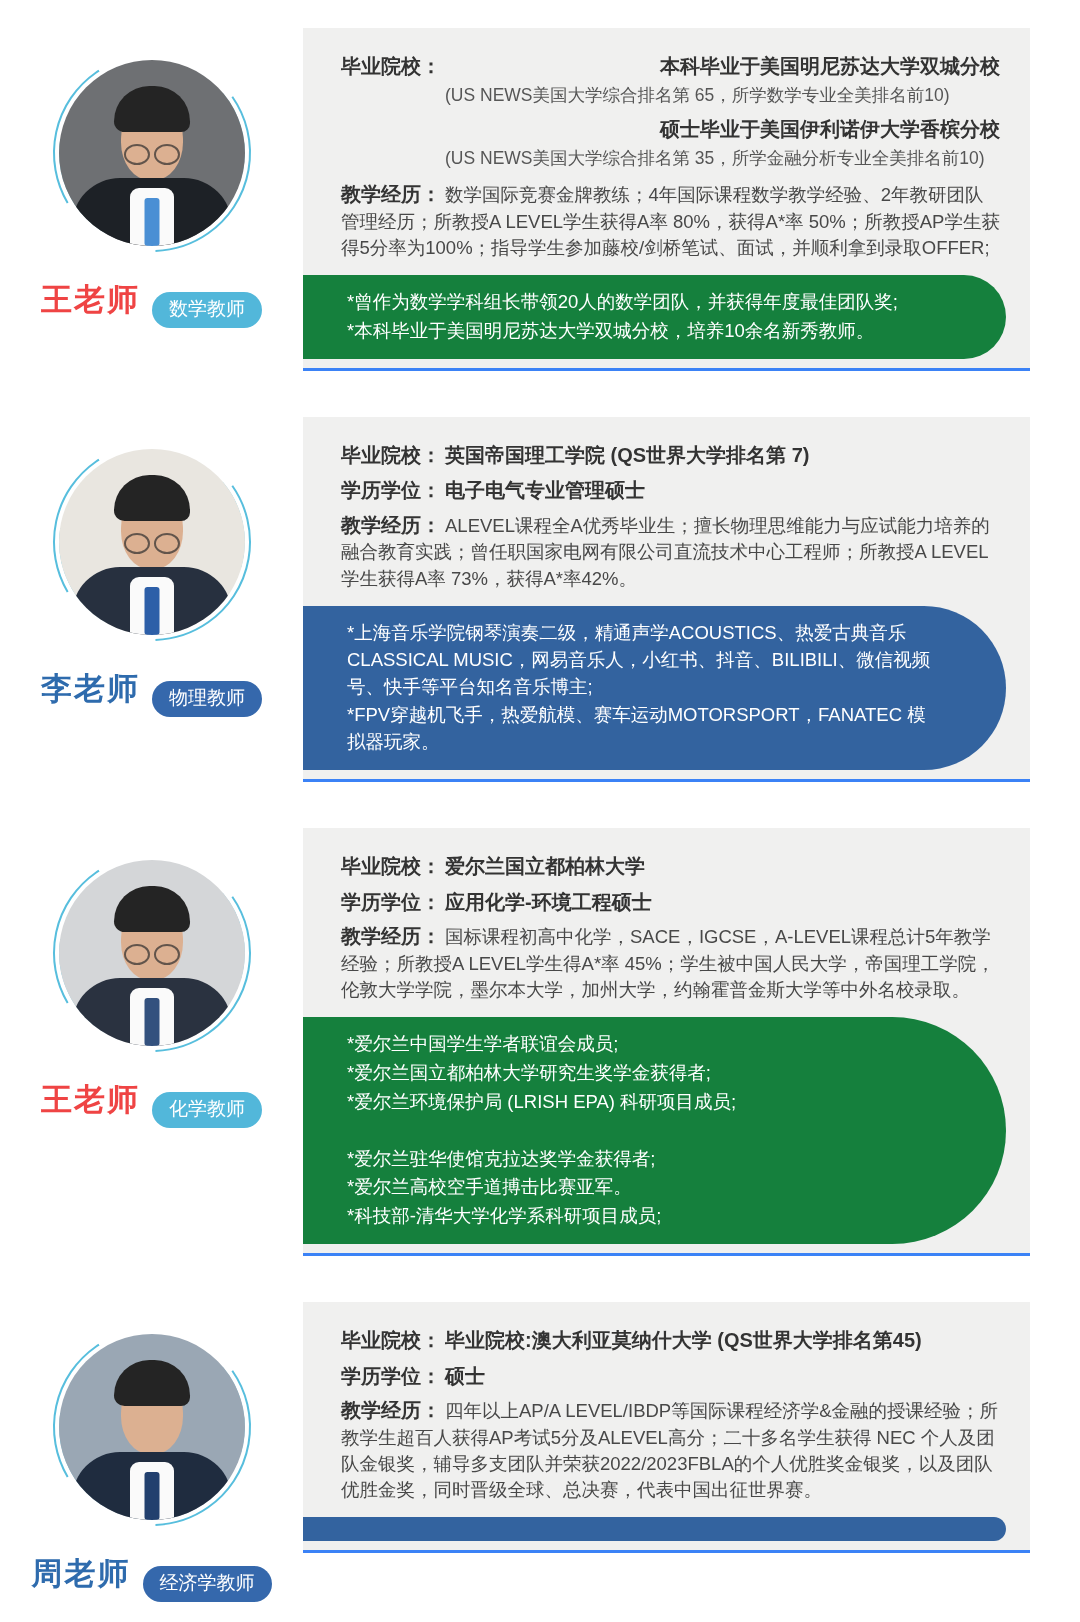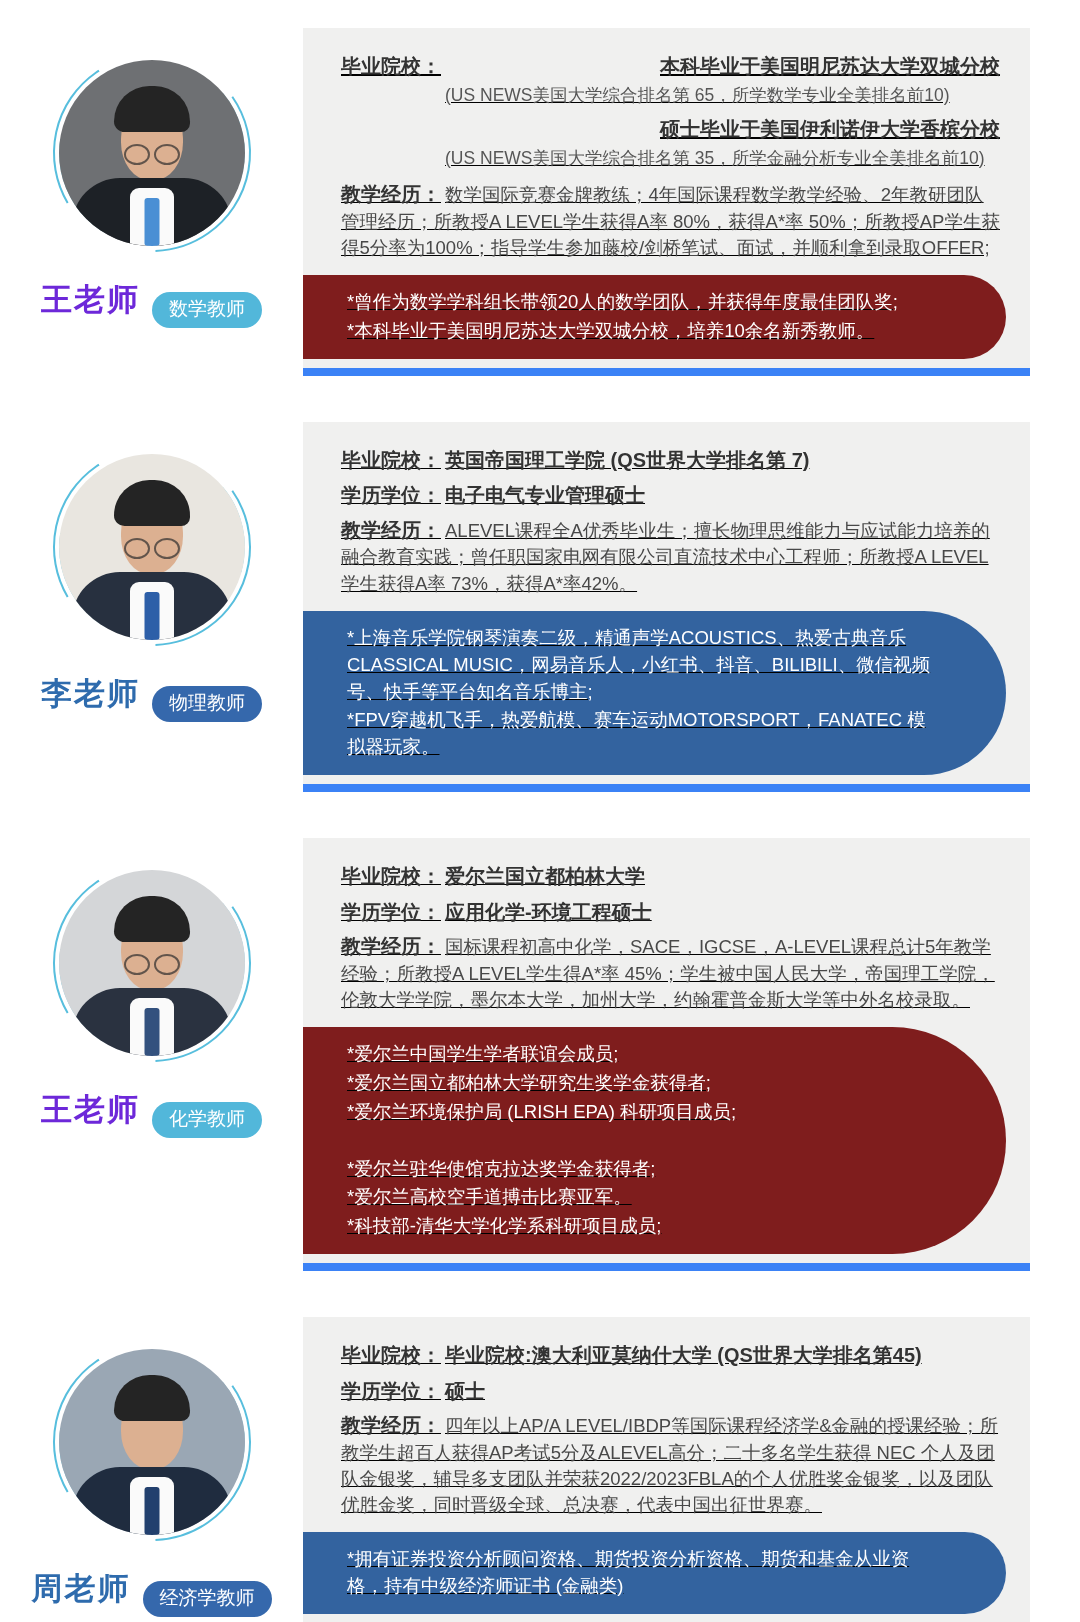--- a/index.html
+++ b/index.html
@@ -23,40 +23,40 @@
   .avatar .shirt { position:absolute; left:50%; bottom:0; transform:translateX(-50%); width:44px; height:58px; background:#fafafa; border-radius:9px 9px 0 0; }
   .avatar .tie   { position:absolute; left:50%; bottom:0; transform:translateX(-50%); width:15px; height:48px; background:var(--tie,#3a7fc1); border-radius:3px; }
 
   .t1 { --abg:#6e7073; --suit:#1d2126; --tie:#4a8fd4; }
   .t2 { --abg:#e9e6e0; --suit:#27303f; --tie:#2d5fa8; }
   .t3 { --abg:#d4d6d8; --suit:#2a3240; --tie:#33517e; }
   .t4 { --abg:#9aa7b4; --suit:#1f2c3f; --tie:#22406e; }
 
   .name-row { display:flex; align-items:center; justify-content:center; gap:12px; margin-top:16px; }
   .t-name { font-size:31px; font-weight:bold; letter-spacing:2px; }
-  .t-name.light { color:#6d28d9; } .t-name.dark { color:#2e6bad; }
+  .t-name.light { color:#ef4444; } .t-name.dark { color:#2e6bad; }
   .t-badge { color:#fff; font-size:19px; padding:4px 17px 6px; border-radius:22px; white-space:nowrap;margin-top:20px; }
   .t-badge.light { background:#52b7da; } .t-badge.dark { background:#3568ac; }
 
   
-  .card { flex:1; background:#f0f0ef; border-bottom:8px solid #3b82f6; padding-top:24px;text-decoration:underline; }
+  .card { flex:1; background:#f0f0ef; border-bottom:3px solid #3b82f6; padding-top:24px; }
   .card-inner { padding:0 30px 0 38px; }
   .row { font-size:19px; color:#484848; line-height:1.4; margin-bottom:7px; }
   .label { font-size:20px; color:#333; font-weight:bold; margin-right:4px; }
   .head-row b.val { font-size:20px; color:#333; }
   .school-block { display:flex; margin-bottom:4px; }
   .school-lines { flex:1; }
   .school-lines .sname { font-size:20px; color:#333; font-weight:bold; line-height:1.45; margin-bottom:2px;text-align:right; }
   .school-lines .ssub  { font-size:17.5px; color:#565656; line-height:1.4; margin-bottom:7px; }
   .exp { line-height:1.38; margin-bottom:0; }
   .exp .etext { font-size:18.5px; }
 
   .hbox { margin:14px 24px 9px 0; padding:12px 70px 12px 44px; border-radius:0 300px 300px 0; color:#fff; }
   .hbox p { font-size:18.5px; line-height:1.45; margin:2px 0; }
-  .hbox.light { background:#7f1d1d; } .hbox.dark { background:#33639f; }
+  .hbox.light { background:#15803d; } .hbox.dark { background:#33639f; }
   .hbox.cols { display:flex; gap:26px;flex-direction:column; }
   .hbox.cols .hcol:first-child { flex:1.05; } .hbox.cols .hcol:last-child { flex:1; }
 </style>
 </head>
 <body>
 
 <div class="page">
 
   <section class="teacher-section">
     <div class="left-col">
@@ -215,18 +215,17 @@
           <b class="label">毕业院校：</b><b class="val">毕业院校:澳大利亚莫纳什大学 (QS世界大学排名第45)</b>
         </p>
         <p class="row head-row">
           <b class="label">学历学位：</b><b class="val">硕士</b>
         </p>
         <p class="row exp">
           <b class="label">教学经历：</b><span class="etext">四年以上AP/A LEVEL/IBDP等国际课程经济学&amp;金融的授课经验；所教学生超百人获得AP考试5分及ALEVEL高分；二十多名学生获得 NEC 个人及团队金银奖，辅导多支团队并荣获2022/2023FBLA的个人优胜奖金银奖，以及团队优胜金奖，同时晋级全球、总决赛，代表中国出征世界赛。</span>
         </p>
       </div>
       <div class="hbox dark">
-        <p>*拥有证券投资分析顾问资格、期货投资分析资格、期货和基金从业资格，持有中级经济师证书 (金融类)</p>
       </div>
     </div>
   </section>
 
 </div>
 
 </body></html>

